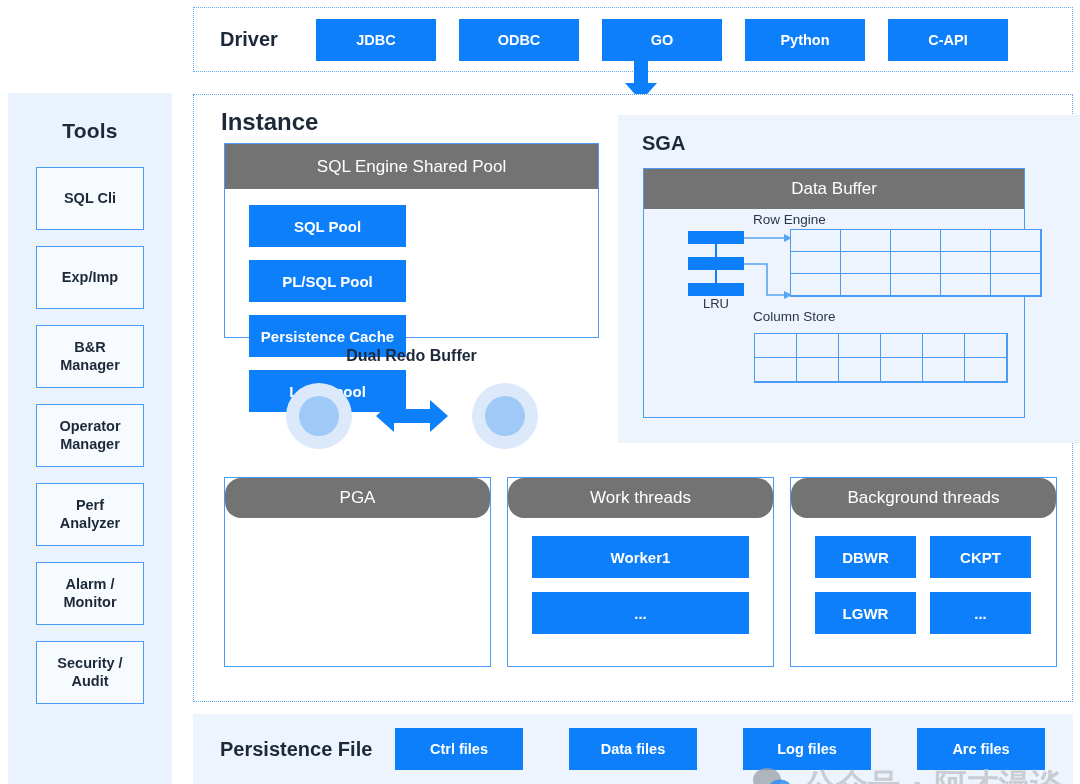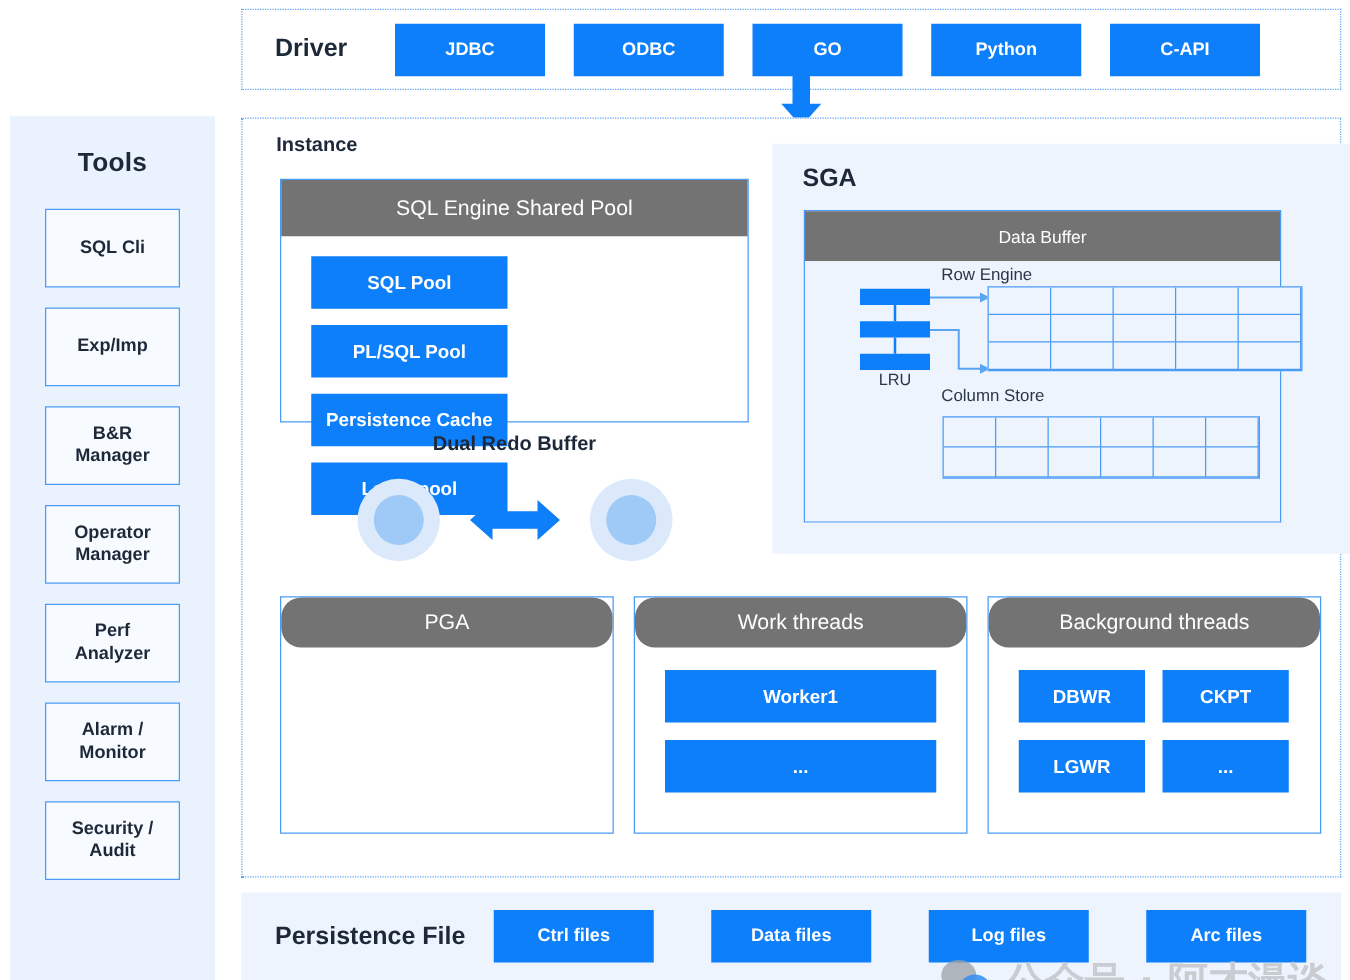--- a/index.html
+++ b/index.html
@@ -58,21 +58,21 @@
 
   
   .instance-band {
     position: absolute; left: 193px; top: 94px;
     width: 880px; height: 608px;
     border: 1.6px dotted #63a6f5;
     background: #ffffff;
   }
   .instance-title {
     position: absolute; left: 27px; top: 13px;
-    font-size: 16px; font-weight: bold; color: #1d2939;
+    font-size: 24px; font-weight: bold; color: #1d2939;
   }
 
   
   .card { position: absolute; border: 1.2px solid #4a9bf5; background: #ffffff; }
   .card-head {
     background: #737373; color: #ffffff;
     font-size: 17px; font-weight: normal;
     display: flex; align-items: center; justify-content: center;
   }
   .card-body { position: relative; }
@@ -107,21 +107,21 @@
   .sga-panel {
     position: absolute; left: 424px; top: 20px;
     width: 504px; height: 328px;
     background: #eef4fd;
   }
   .sga-title {
     position: absolute; left: 24px; top: 17px;
     font-size: 20px; font-weight: bold; color: #1d2939;
   }
   .data-buffer { left: 25px; top: 53px; width: 382px; height: 250px; }
-  .data-buffer .card-head { height: 40px; font-size: 14px; }
+  .data-buffer .card-head { height: 40px; font-size: 17px; }
   .data-buffer .card-body { height: 208px; background: #eef4fd; }
 
   .lru-group { position: absolute; left: 44px; top: 22px; width: 58px; }
   .lru-bar { width: 56px; height: 13px; background: #0d7ffb; }
   .lru-spacer { width: 56px; height: 13px; position: relative; }
   .lru-spacer::before {
     content: ""; position: absolute; left: 27px; top: 0; width: 2px; height: 13px; background: #0d7ffb;
   }
   .lru-label {
     position: absolute; left: 44px; top: 87px;

